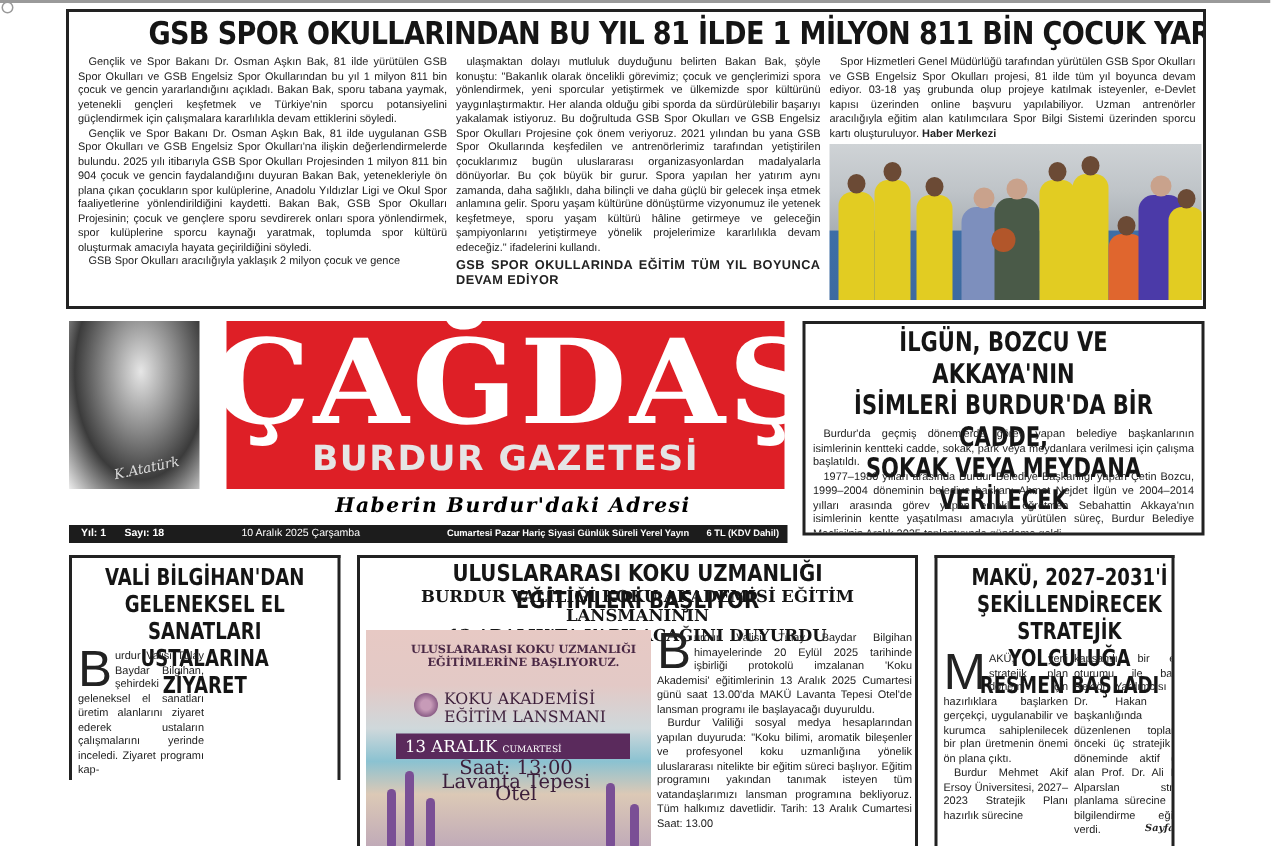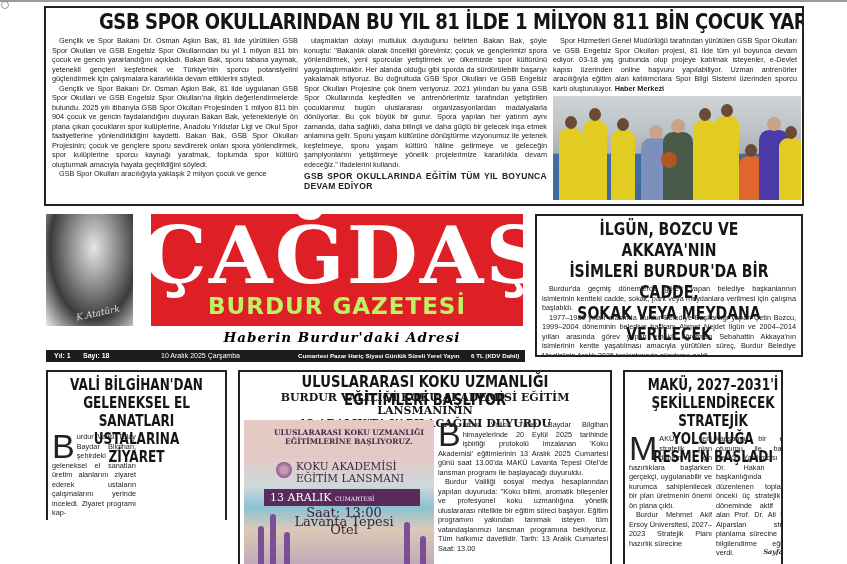--- a/index.html
+++ b/index.html
@@ -34,21 +34,21 @@
   .ball { position: absolute; width: 16px; height: 16px; border-radius: 50%; background: #b2562a; }
 
   
   #ataturk { position: absolute; left: 46px; top: 214px; width: 87px; height: 112px;
     background: radial-gradient(ellipse at 55% 30%, #e6e6e6 0%, #8c8c8c 35%, #3b3b3b 65%, #eeeeee 100%); }
   .signature { position: absolute; left: 30px; bottom: 8px; font-family: "DejaVu Serif", serif; font-style: italic; font-size: 9px; color: #ddd; transform: rotate(-12deg); }
   #logo-red { position: absolute; left: 151px; top: 214px; width: 372px; height: 112px; background: #de1f26; }
   .logo-main { position: absolute; left: 0; top: -4px; width: 372px; text-align: center; font-family: "DejaVu Serif", serif; font-weight: bold;
     font-size: 78px; color: #ffffff; letter-spacing: 2px; line-height: 92px; transform: scaleX(1.05); }
   .logo-sub { position: absolute; left: 0; top: 78px; width: 372px; text-align: center; font-family: "DejaVu Sans", sans-serif; font-weight: bold;
-    font-size: 23px; color: #bef264; letter-spacing: 1px; line-height: 28px; }
+    font-size: 23px; color: #e5e5e5; letter-spacing: 1px; line-height: 28px; }
   .slogan { position: absolute; left: 160px; top: 329px; width: 364px; text-align: center; font-family: "DejaVu Serif", serif; font-style: italic; font-weight: bold;
     font-size: 13.5px; color: #000000; letter-spacing: 1px; }
   #info-bar { position: absolute; left: 46px; top: 350px; width: 479px; height: 12px; background: #1c1c1c; color: #fff; font-size: 7px; line-height: 12px; font-weight: bold; }
   #info-bar span { position: absolute; top: 0; white-space: nowrap; }
 
   
   #right-story { left: 535px; top: 214px; width: 268px; height: 143px; }
   .cond-head { font-family: "DejaVu Sans", sans-serif; font-weight: bold; color: #151515; text-align: center; transform-origin: center top; }
   .rs-head { position: absolute; left: 0; top: 2px; width: 264px; font-size: 18px; line-height: 21px; transform: scaleX(0.78); }
   .rs-body { left: 5px; top: 68px; width: 254px; }

